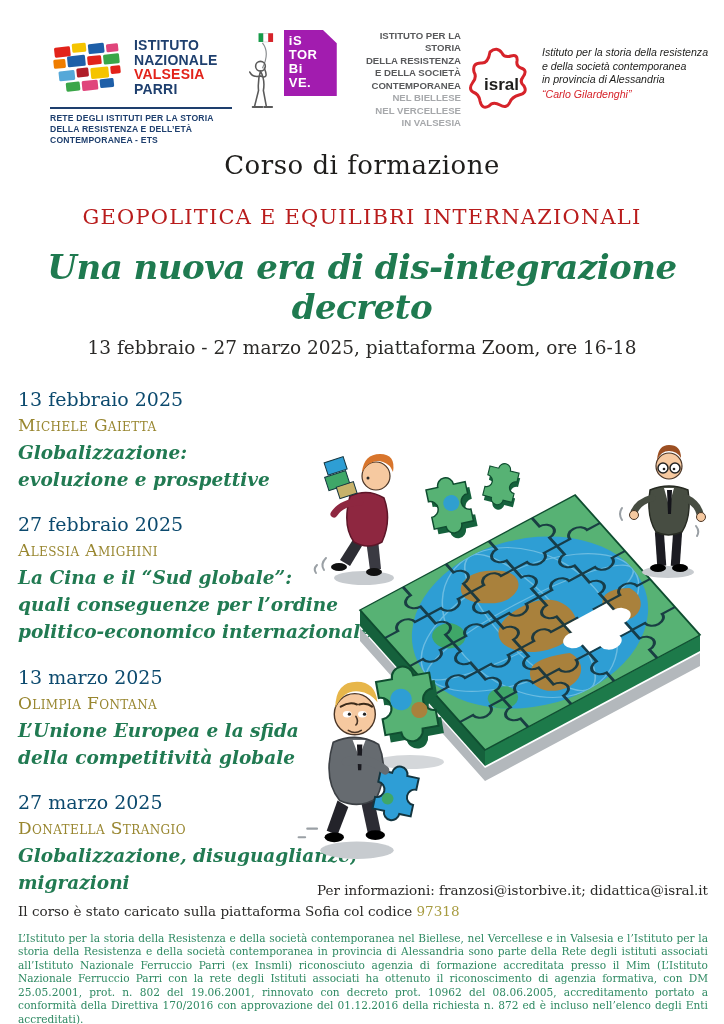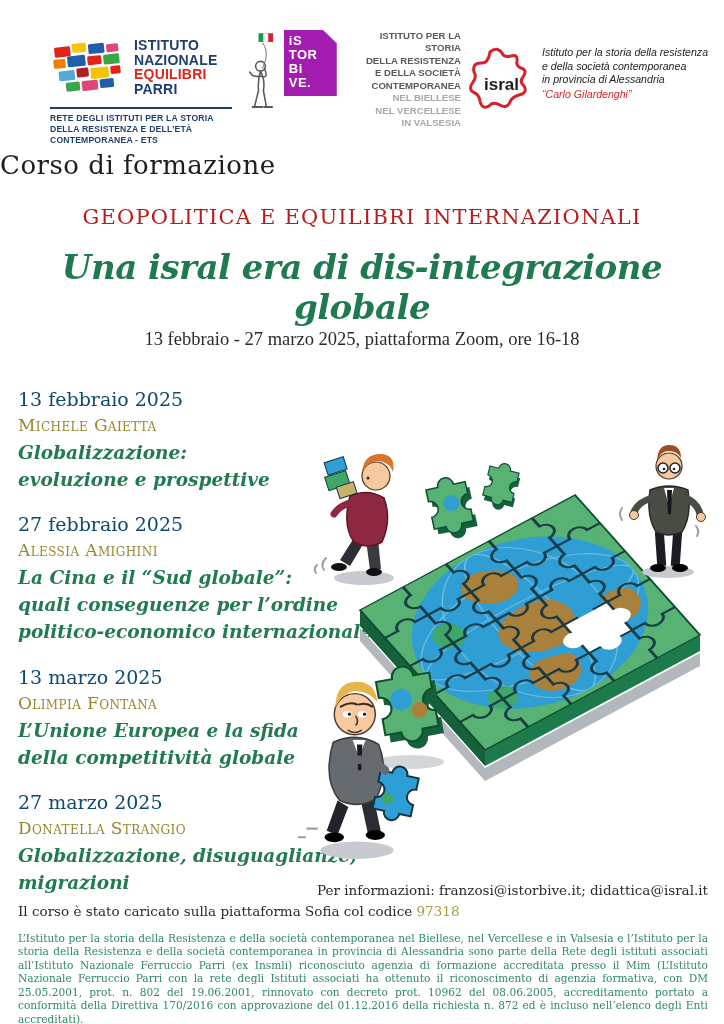--- a/index.html
+++ b/index.html
@@ -23,24 +23,24 @@
   .istorbive-text{margin-left:8px;font-family:"Liberation Sans",sans-serif;text-align:right;}
   .istorbive-bold{font-weight:bold;font-size:9.6px;line-height:1.3;color:#58595b;white-space:pre-line;}
   .istorbive-light{font-weight:bold;font-size:9.6px;line-height:1.3;color:#a6a8ab;white-space:pre-line;}
 
   .isral{left:468px;top:46px;width:248px;}
   .isral-text{margin-left:6px;font-family:"Liberation Sans",sans-serif;font-style:italic;font-weight:normal;}
   .isral-inst{font-size:10.6px;line-height:1.28;color:#1d1d1b;white-space:pre-line;}
   .isral-ded{font-size:10.6px;color:#d6232a;margin-top:1px;}
 
   
-  .kicker{position:absolute;top:150px;left:0;width:100%;font-size:26px;color:#1f1e1c;letter-spacing:.5px;}
+  .kicker{position:absolute;top:150px;left:0;width:100%;text-align:center;font-size:26px;color:#1f1e1c;letter-spacing:.5px;}
   .course-title{position:absolute;top:205px;left:0;width:100%;text-align:center;font-size:21px;color:#b91c1c;letter-spacing:1.2px;}
   .main-title{position:absolute;top:247px;left:0;width:100%;text-align:center;font-size:34px;font-style:italic;font-weight:bold;color:#1f7a50;letter-spacing:-0.5px;}
-  .schedule-line{position:absolute;top:329px;left:0;width:100%;text-align:center;font-size:18.5px;color:#2b2a28;font-family:Liberation Serif, serif;}
+  .schedule-line{position:absolute;top:337px;left:0;width:100%;text-align:center;font-size:18.5px;color:#2b2a28;}
 
   
   .session{position:absolute;left:18px;width:400px;}
   .s1{top:388px;} .s2{top:513px;} .s3{top:666px;} .s4{top:791px;}
   .s-date{font-size:19px;color:#0c4a6e;margin-bottom:5px;}
   .s-speaker{font-size:17px;font-variant:small-caps;color:#98862f;letter-spacing:.4px;margin-bottom:5px;}
   .s-title{font-size:18.5px;font-style:italic;font-weight:bold;color:#217a52;line-height:1.45;white-space:pre-line;}
 
   
   .illustration{position:absolute;left:278px;top:420px;width:446px;height:466px;}
@@ -74,21 +74,21 @@
           <rect x="40" y="30" width="18" height="11" rx="1.5" fill="#f5c400"></rect>
           <rect x="60" y="30" width="10" height="8" rx="1.5" fill="#e2231a"></rect>
           <rect x="14" y="42" width="14" height="9" rx="1.5" fill="#3aa648"></rect>
           <rect x="30" y="42" width="16" height="10" rx="1.5" fill="#e0457b"></rect>
           <rect x="48" y="42" width="14" height="9" rx="1.5" fill="#1e5fa8"></rect>
         </g>
       </svg>
       <div class="parri-name">
         <span class="navy">ISTITUTO</span>
         <span class="navy">NAZIONALE</span>
-        <span class="red">EQUILIBRI</span>
+        <span class="red">VALSESIA</span>
         <span class="navy">PARRI</span>
       </div>
     </div>
     <div class="parri-rule"></div>
     <div class="parri-sub">RETE DEGLI ISTITUTI PER LA STORIA
 DELLA RESISTENZA E DELL’ETÀ
 CONTEMPORANEA - ETS</div>
   </div>
 
   <div class="logo istorbive">
@@ -128,21 +128,21 @@
     <div class="isral-text">
       <div class="isral-inst">Istituto per la storia della resistenza
 e della società contemporanea
 in provincia di Alessandria</div>
       <div class="isral-ded">“Carlo Gilardenghi”</div>
     </div>
   </div>
 
   <div class="kicker">Corso di formazione</div>
   <div class="course-title">GEOPOLITICA E EQUILIBRI INTERNAZIONALI</div>
-  <div class="main-title">Una isral era di dis-integrazione globale</div>
+  <div class="main-title">Una nuova era di dis-integrazione decreto</div>
   <div class="schedule-line">13 febbraio - 27 marzo 2025, piattaforma Zoom, ore 16-18</div>
 
   <div class="session s1">
     <div class="s-date">13 febbraio 2025</div>
     <div class="s-speaker">Michele Gaietta</div>
     <div class="s-title">Globalizzazione:
 evoluzione e prospettive</div>
   </div>
   <div class="session s2">
     <div class="s-date">27 febbraio 2025</div>

